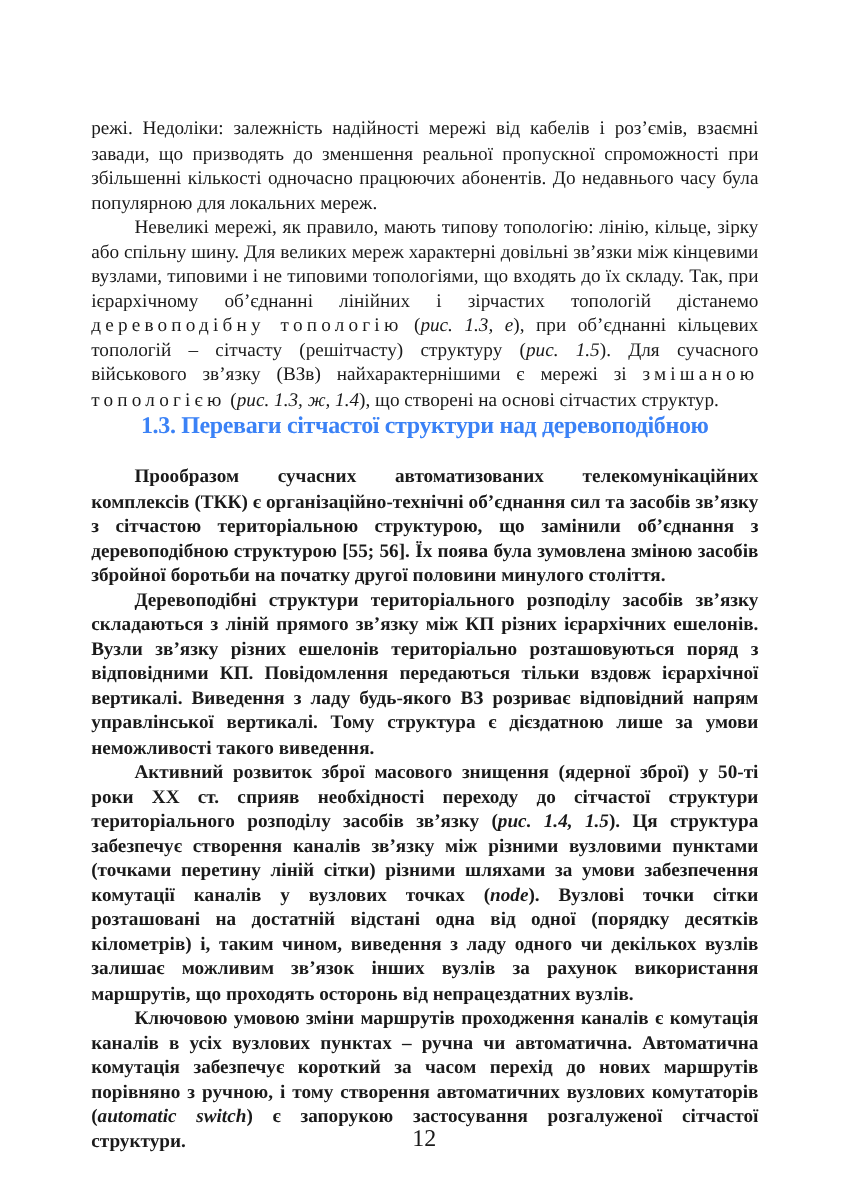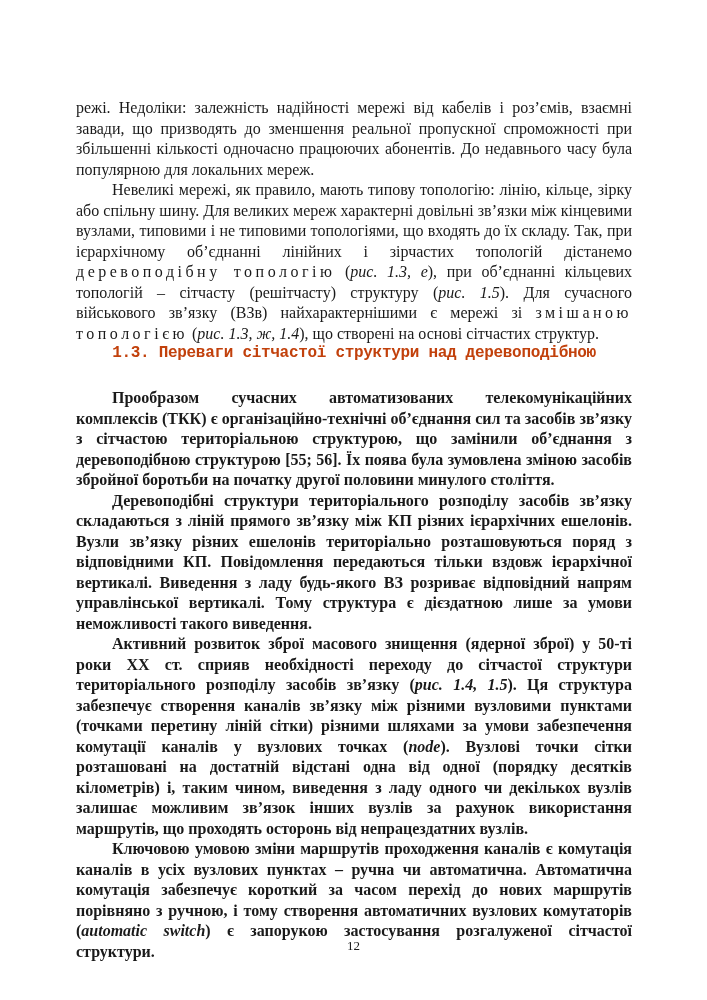--- a/index.html
+++ b/index.html
@@ -11,26 +11,26 @@
     position: absolute; left: 76px; width: 556px;
     font-family: "Liberation Serif", serif; font-size: 16px; line-height: 20.5px;
     color: #1a1a1a; text-align: justify; text-justify: inter-word;
   }
   .para { margin: 0; text-indent: 0; }
   .para.indent { text-indent: 36px; }
   .spaced { letter-spacing: 3.5px; }
   .ital { font-style: italic; }
   .heading {
     position: absolute; left: 76px; width: 556px; top: 344px;
-    font-family: Liberation Mono, monospace; font-weight: bold; font-size: 16px;
-    color: #c2410c; text-align: center; letter-spacing: -0.3px;
+    font-family: Liberation Serif, serif; font-weight: bold; font-size: 20px;
+    color: #3b82f6; text-align: center; letter-spacing: -0.3px;
   }
   .page-number {
     position: absolute; left: 0; width: 707px; top: 938px;
-    font-family: "Liberation Serif", serif; font-size: 13px; color: #1a1a1a; text-align: center;
+    font-family: "Liberation Serif", serif; font-size: 20px; color: #1a1a1a; text-align: center;
   }
 </style>
 </head>
 <body>
 
 <div class="page">
 
   <div class="text-block" style="top:98px;">
     <p class="para">режі. Недоліки: залежність надійності мережі від кабелів і роз’ємів, взаємні завади, що призводять до зменшення реальної пропускної спроможності при збільшенні кількості одночасно працюючих абонентів. До недавнього часу була популярною для локальних мереж.</p>
     <p class="para indent"><span>Невеликі мережі, як правило, мають типову топологію: лінію, кільце, зірку або спільну шину. Для великих мереж характерні довільні зв’язки між кінцевими вузлами, типовими і не типовими топологіями, що входять до їх складу. Так, при ієрархічному об’єднанні лінійних і зірчастих топологій дістанемо </span><span class="spaced">деревоподібну топологію</span><span> (</span><span class="ital">рис. 1.3, е</span><span>), при об’єднанні кільцевих топологій – сітчасту (решітчасту) структуру (</span><span class="ital">рис. 1.5</span><span>). Для сучасного військового зв’язку (ВЗв) найхарактернішими є мережі зі </span><span class="spaced">змішаною топологією</span><span> (</span><span class="ital">рис. 1.3, ж, 1.4</span><span>), що створені на основі сітчастих структур.</span></p>

